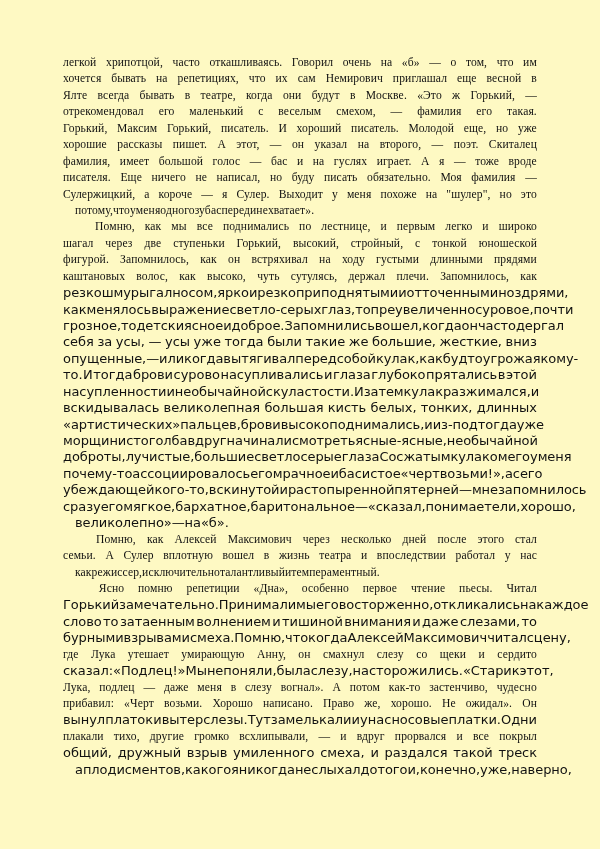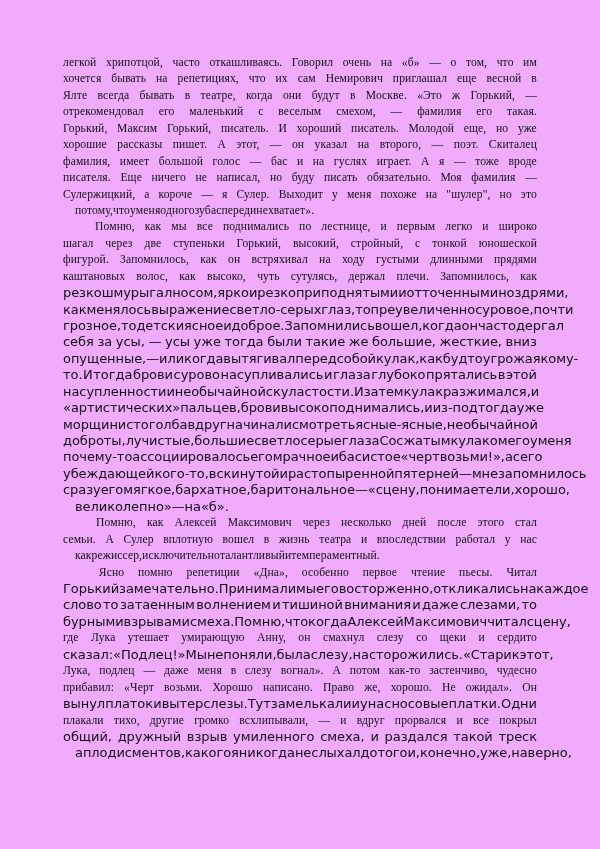--- a/index.html
+++ b/index.html
@@ -14,21 +14,21 @@
     overflow: hidden;
     font-family: "Liberation Serif", "DejaVu Serif", serif;
     color: #111111;
     -webkit-font-smoothing: antialiased;
   }
 
   .page {
     position: relative;
     width: 600px;
     height: 849px;
-    background: #f0abfc;
+    background: #fef9c3;
     box-sizing: border-box;
   }
 
   .text-column {
     position: absolute;
     left: 63px;
     top: 55px;
     width: 474px;
   }
 
@@ -99,26 +99,27 @@
         <div class="line face-serif"><span class="w">шагал</span><span class="w">через</span><span class="w">две</span><span class="w">ступеньки</span><span class="w">Горький,</span><span class="w">высокий,</span><span class="w">стройный,</span><span class="w">с</span><span class="w">тонкой</span><span class="w">юношеской</span></div>
         <div class="line face-serif"><span class="w">фигурой.</span><span class="w">Запомнилось,</span><span class="w">как</span><span class="w">он</span><span class="w">встряхивал</span><span class="w">на</span><span class="w">ходу</span><span class="w">густыми</span><span class="w">длинными</span><span class="w">прядями</span></div>
         <div class="line face-serif"><span class="w">каштановых</span><span class="w">волос,</span><span class="w">как</span><span class="w">высоко,</span><span class="w">чуть</span><span class="w">сутулясь,</span><span class="w">держал</span><span class="w">плечи.</span><span class="w">Запомнилось,</span><span class="w">как</span></div>
         <div class="line face-sans"><span class="w">резко</span><span class="w">шмурыгал</span><span class="w">носом,</span><span class="w">ярко</span><span class="w">и</span><span class="w">резко</span><span class="w">приподнятыми</span><span class="w">и</span><span class="w">отточенными</span><span class="w">ноздрями,</span></div>
         <div class="line face-sans"><span class="w">как</span><span class="w">менялось</span><span class="w">выражение</span><span class="w">светло-серых</span><span class="w">глаз,</span><span class="w">то</span><span class="w">преувеличенно</span><span class="w">суровое,</span><span class="w">почти</span></div>
         <div class="line face-sans"><span class="w">грозное,</span><span class="w">то</span><span class="w">детски</span><span class="w">ясное</span><span class="w">и</span><span class="w">доброе.</span><span class="w">Запомнились</span><span class="w">вошел,</span><span class="w">когда</span><span class="w">он</span><span class="w">часто</span><span class="w">дергал</span></div>
         <div class="line face-sans"><span class="w">себя</span><span class="w">за</span><span class="w">усы,</span><span class="w">—</span><span class="w">усы</span><span class="w">уже</span><span class="w">тогда</span><span class="w">были</span><span class="w">такие</span><span class="w">же</span><span class="w">большие,</span><span class="w">жесткие,</span><span class="w">вниз</span></div>
         <div class="line face-sans"><span class="w">опущенные,</span><span class="w">—</span><span class="w">или</span><span class="w">когда</span><span class="w">вытягивал</span><span class="w">перед</span><span class="w">собой</span><span class="w">кулак,</span><span class="w">как</span><span class="w">будто</span><span class="w">угрожая</span><span class="w">кому-</span></div>
         <div class="line face-sans"><span class="w">то.</span><span class="w">И</span><span class="w">тогда</span><span class="w">брови</span><span class="w">сурово</span><span class="w">насупливались</span><span class="w">и</span><span class="w">глаза</span><span class="w">глубоко</span><span class="w">прятались</span><span class="w">в</span><span class="w">этой</span></div>
         <div class="line face-sans"><span class="w">насупленности</span><span class="w">и</span><span class="w">необычайной</span><span class="w">скуластости.</span><span class="w">И</span><span class="w">затем</span><span class="w">кулак</span><span class="w">разжимался,</span><span class="w">и</span></div>
+        <div class="line face-sans"><span class="w">вскидывалась</span><span class="w">великолепная</span><span class="w">большая</span><span class="w">кисть</span><span class="w">белых,</span><span class="w">тонких,</span><span class="w">длинных</span></div>
         <div class="line face-sans"><span class="w">«артистических»</span><span class="w">пальцев,</span><span class="w">брови</span><span class="w">высоко</span><span class="w">поднимались,</span><span class="w">и</span><span class="w">из-под</span><span class="w">тогда</span><span class="w">уже</span></div>
         <div class="line face-sans"><span class="w">морщинистого</span><span class="w">лба</span><span class="w">вдруг</span><span class="w">начинали</span><span class="w">смотреть</span><span class="w">ясные-ясные,</span><span class="w">необычайной</span></div>
         <div class="line face-sans"><span class="w">доброты,</span><span class="w">лучистые,</span><span class="w">большие</span><span class="w">светлосерые</span><span class="w">глаза</span><span class="w">Со</span><span class="w">сжатым</span><span class="w">кулаком</span><span class="w">его</span><span class="w">у</span><span class="w">меня</span></div>
         <div class="line face-sans"><span class="w">почему-то</span><span class="w">ассоциировалось</span><span class="w">его</span><span class="w">мрачное</span><span class="w">и</span><span class="w">басистое</span><span class="w">«черт</span><span class="w">возьми!»,</span><span class="w">а</span><span class="w">с</span><span class="w">его</span></div>
         <div class="line face-sans"><span class="w">убеждающей</span><span class="w">кого-то,</span><span class="w">вскинутой</span><span class="w">и</span><span class="w">растопыренной</span><span class="w">пятерней</span><span class="w">—</span><span class="w">мне</span><span class="w">запомнилось</span></div>
-        <div class="line face-sans"><span class="w">сразу</span><span class="w">его</span><span class="w">мягкое,</span><span class="w">бархатное,</span><span class="w">баритональное</span><span class="w">—</span><span class="w">«сцену,</span><span class="w">понимаете</span><span class="w">ли,</span><span class="w">хорошо,</span></div>
+        <div class="line face-sans"><span class="w">сразу</span><span class="w">его</span><span class="w">мягкое,</span><span class="w">бархатное,</span><span class="w">баритональное</span><span class="w">—</span><span class="w">«сказал,</span><span class="w">понимаете</span><span class="w">ли,</span><span class="w">хорошо,</span></div>
         <div class="line face-sans ragged"><span class="w">великолепно»</span><span class="w">—</span><span class="w">на</span><span class="w">«б».</span></div>
       </div>
       <div class="para">
         <div class="line face-serif indent"><span class="w">Помню,</span><span class="w">как</span><span class="w">Алексей</span><span class="w">Максимович</span><span class="w">через</span><span class="w">несколько</span><span class="w">дней</span><span class="w">после</span><span class="w">этого</span><span class="w">стал</span></div>
         <div class="line face-serif"><span class="w">семьи.</span><span class="w">А</span><span class="w">Сулер</span><span class="w">вплотную</span><span class="w">вошел</span><span class="w">в</span><span class="w">жизнь</span><span class="w">театра</span><span class="w">и</span><span class="w">впоследствии</span><span class="w">работал</span><span class="w">у</span><span class="w">нас</span></div>
         <div class="line face-serif ragged"><span class="w">как</span><span class="w">режиссер,</span><span class="w">исключительно</span><span class="w">талантливый</span><span class="w">и</span><span class="w">темпераментный.</span></div>
       </div>
       <div class="para">
         <div class="line face-serif indent"><span class="w">Ясно</span><span class="w">помню</span><span class="w">репетиции</span><span class="w">«Дна»,</span><span class="w">особенно</span><span class="w">первое</span><span class="w">чтение</span><span class="w">пьесы.</span><span class="w">Читал</span></div>
         <div class="line face-sans"><span class="w">Горький</span><span class="w">замечательно.</span><span class="w">Принимали</span><span class="w">мы</span><span class="w">его</span><span class="w">восторженно,</span><span class="w">откликались</span><span class="w">на</span><span class="w">каждое</span></div>

